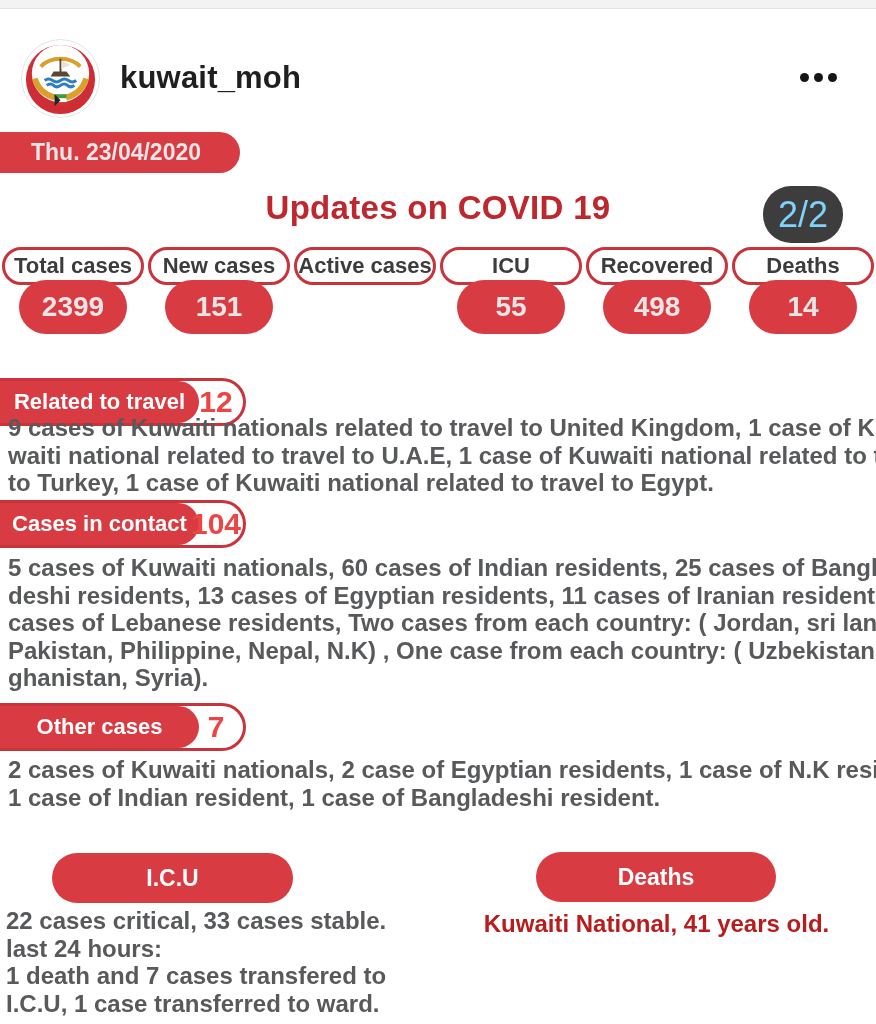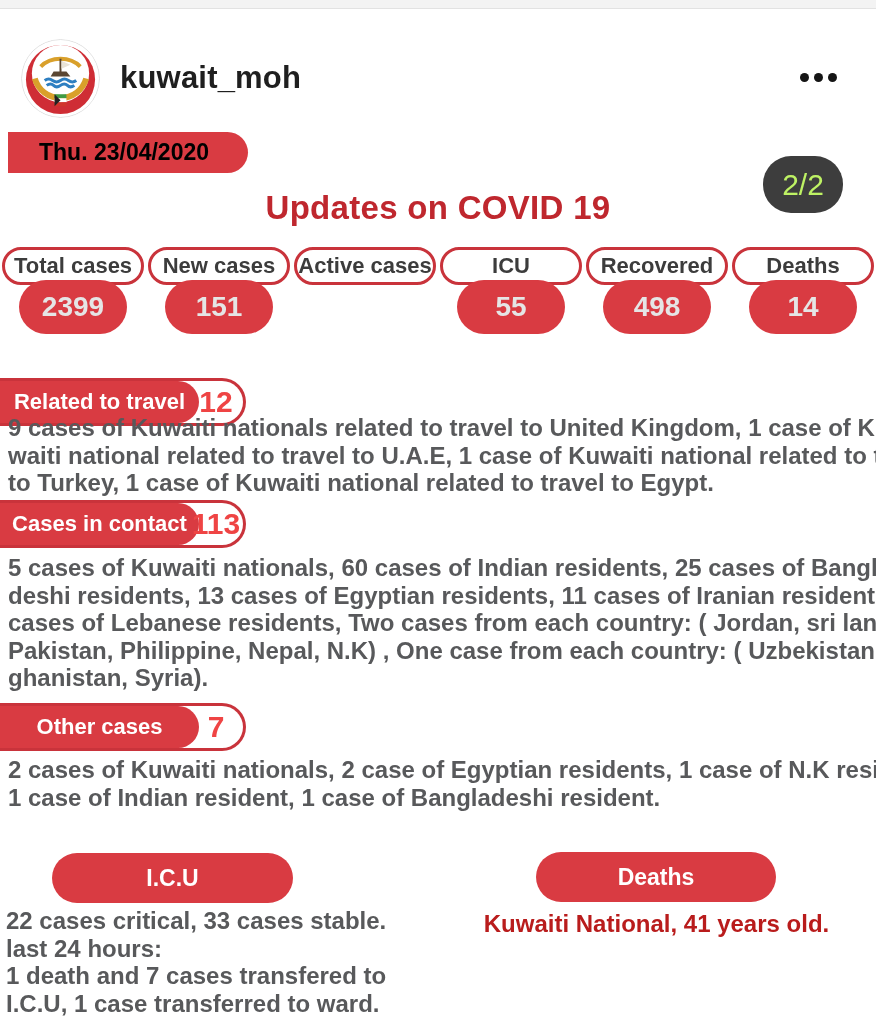--- a/index.html
+++ b/index.html
@@ -26,29 +26,29 @@
   .menu-dots { position:absolute; top:63px; right:31px; display:flex; gap:5px; cursor:pointer; }
   .menu-dots i { width:9px; height:9px; border-radius:50%; background:#151515; }
   .header-divider { position:absolute; left:0; top:129px; width:876px; height:1px; background:#e3e3e3; }
 
   
   .post { position:absolute; left:0; top:130px; width:876px; height:894px; background:#fff; }
 
   .date-badge {
     position:absolute; left:0; top:2px; width:240px; height:41px;
     background:#d93b42; border-radius:0 22px 22px 0;
-    color:#000000; font-weight:bold; font-size:23px; line-height:41px; padding-left:31px;margin-left:8px;
+    color:#e5e5e5; font-weight:bold; font-size:23px; line-height:41px; padding-left:31px;
   }
   .title {
     position:absolute; left:0; top:59px; width:876px; text-align:center;
     color:#bf272e; font-weight:bold; font-size:33px; letter-spacing:.3px;
   }
   .page-indicator {
-    position:absolute; left:763px; top:26px; width:80px; height:57px;
-    background:#3d3d3d; border-radius:28px; color:#bef264; font-size:30px;
+    position:absolute; left:763px; top:56px; width:80px; height:57px;
+    background:#3d3d3d; border-radius:28px; color:#7dd3fc; font-size:36px;
     display:flex; align-items:center; justify-content:center;
   }
 
   
   .stats { position:absolute; left:0; top:117px; width:876px; display:flex; gap:4px; padding:0 2px; }
   .stat { flex:1 1 0; display:flex; flex-direction:column; align-items:center; }
   .stat-label {
     width:100%; height:38px; background:#fff; border:3px solid #c9333b; border-radius:19px;
     color:#3c3c3c; font-weight:bold; font-size:22px;
     display:flex; align-items:center; justify-content:center; position:relative; z-index:1;
@@ -173,21 +173,21 @@
       <div class="count">12</div>
     </div>
     <div class="para para-1">
       <div>9 cases of Kuwaiti nationals related to travel to United Kingdom, 1 case of Ku-</div>
       <div>waiti national related to travel to U.A.E, 1 case of Kuwaiti national related to travel</div>
       <div>to Turkey, 1 case of Kuwaiti national related to travel to Egypt.</div>
     </div>
 
     <div class="section-pill pill-2">
       <div class="red-part">Cases in contact</div>
-      <div class="count">113</div>
+      <div class="count">104</div>
     </div>
     <div class="para para-2">
       <div>5 cases of Kuwaiti nationals, 60 cases of Indian residents, 25 cases of Bangla-</div>
       <div>deshi residents, 13 cases of Egyptian residents, 11 cases of Iranian residents, 3</div>
       <div>cases of Lebanese residents, Two cases from each country: ( Jordan, sri lanka,</div>
       <div>Pakistan, Philippine, Nepal, N.K) , One case from each country: ( Uzbekistan, Af-</div>
       <div>ghanistan, Syria).</div>
     </div>
 
     <div class="section-pill pill-3">

